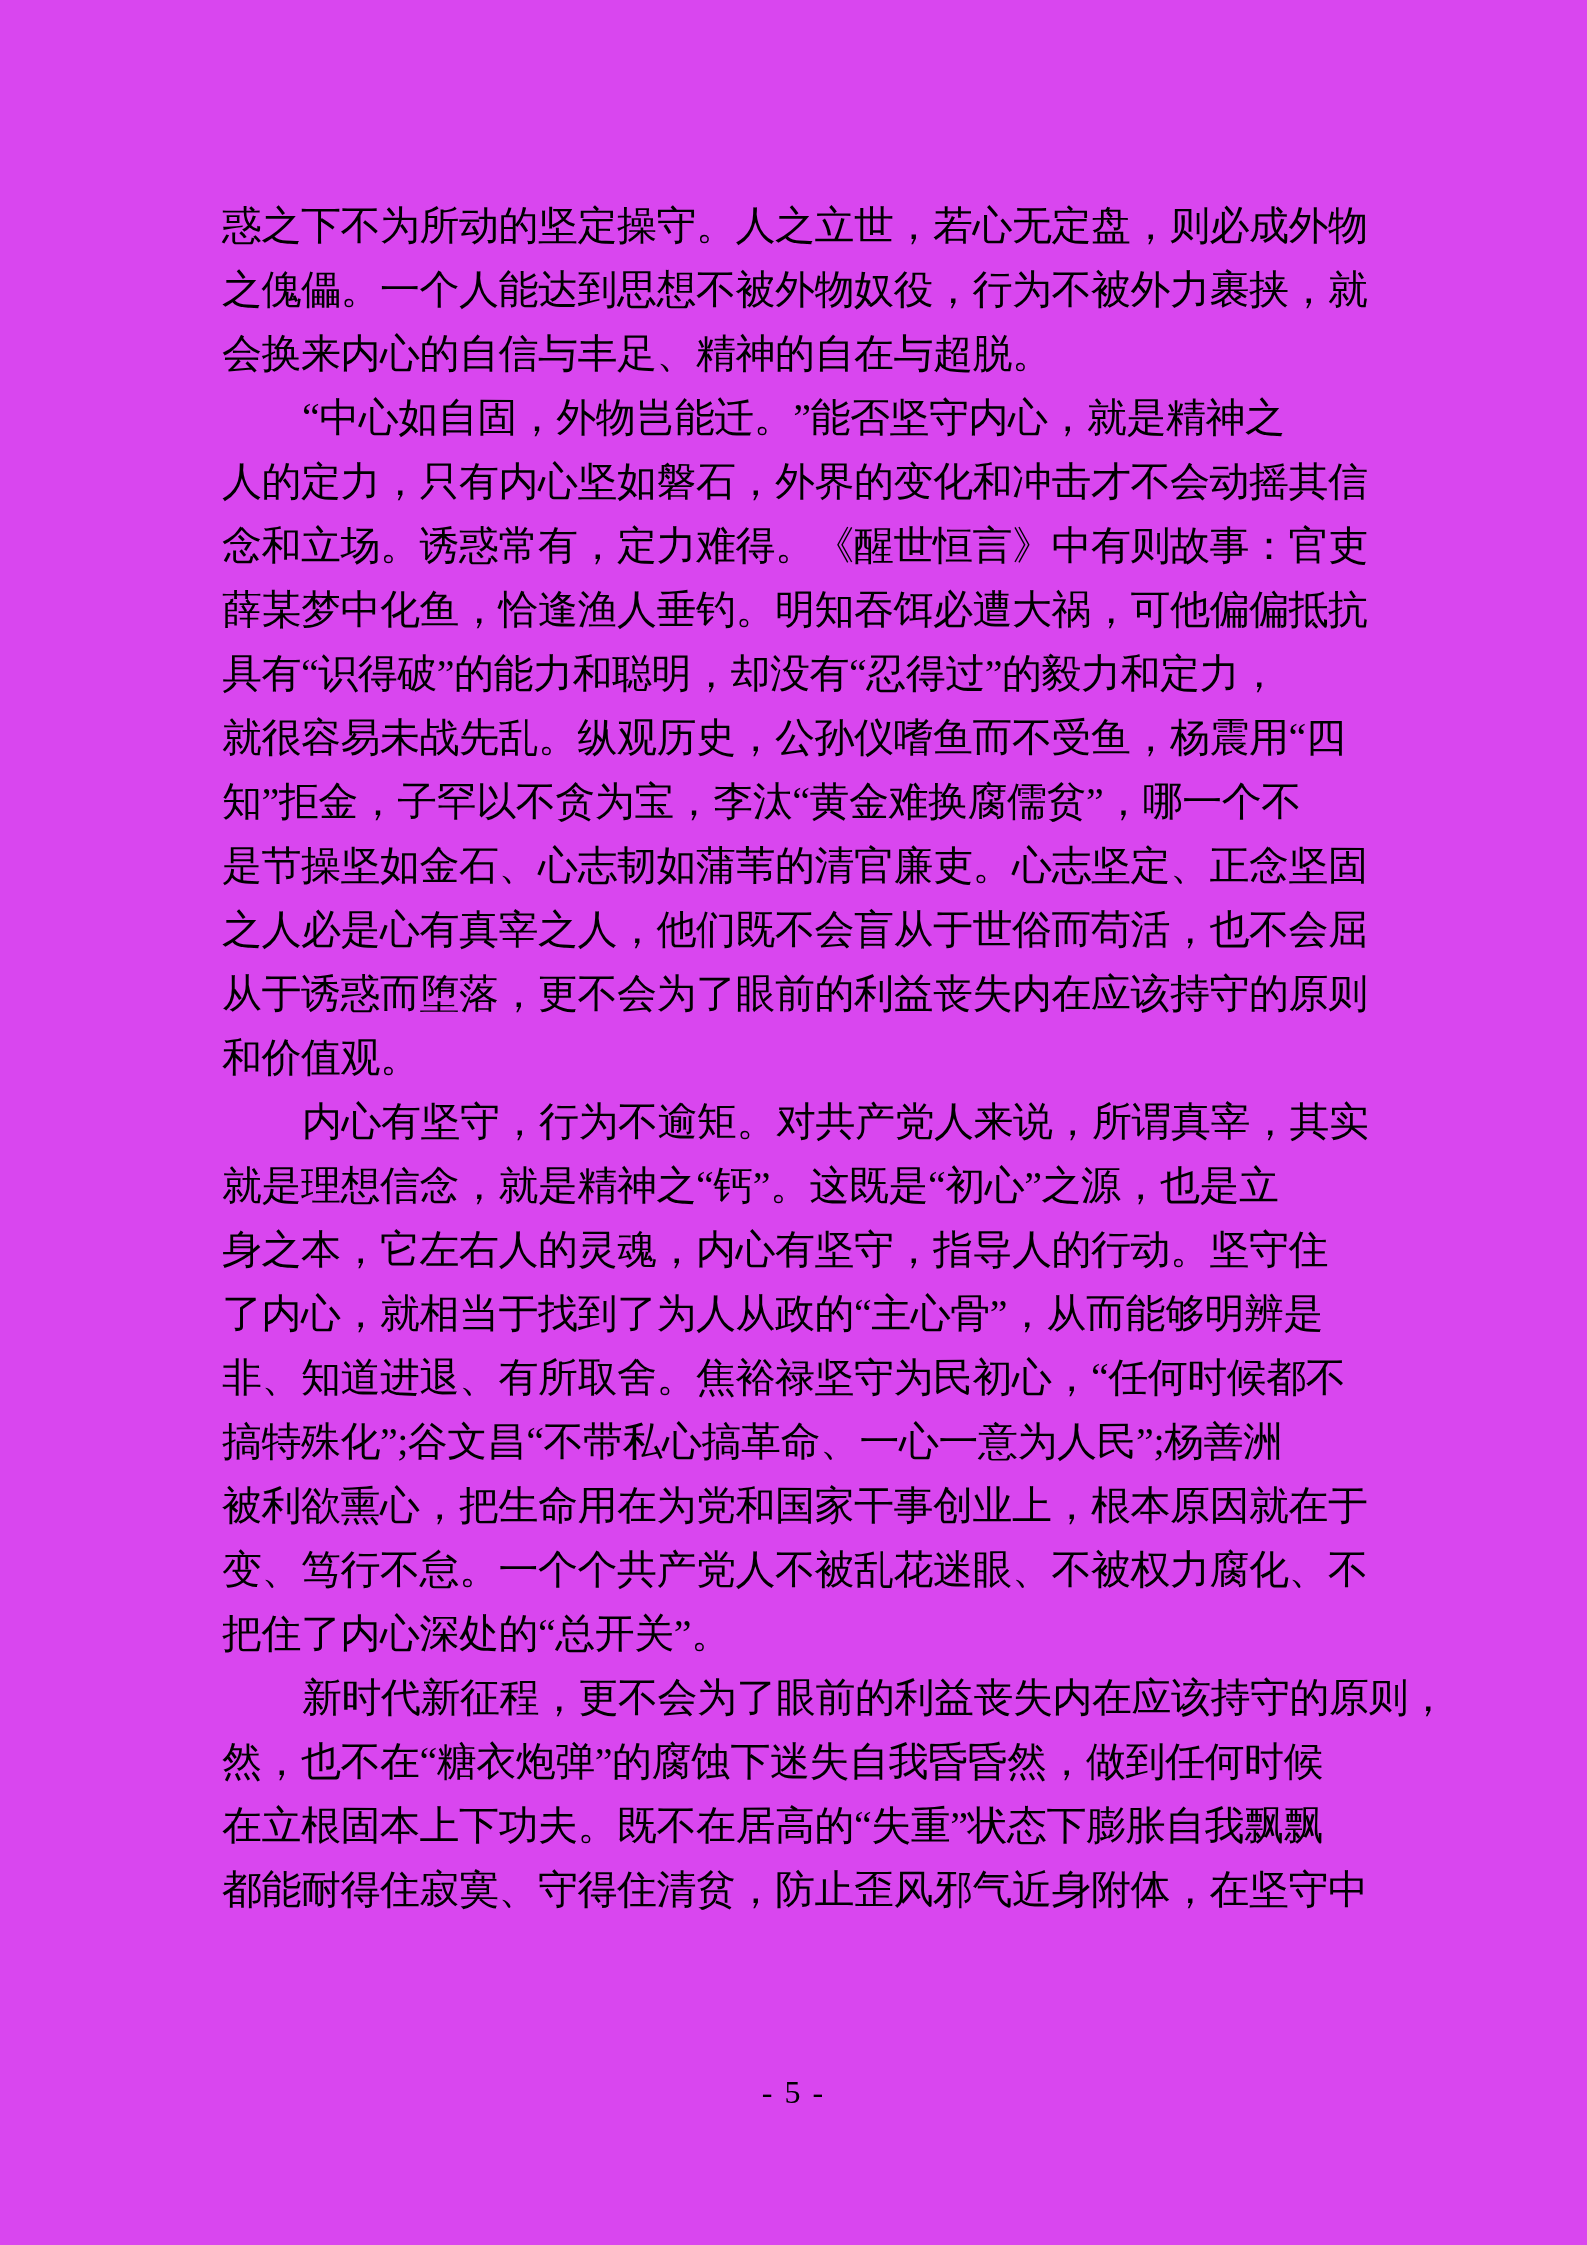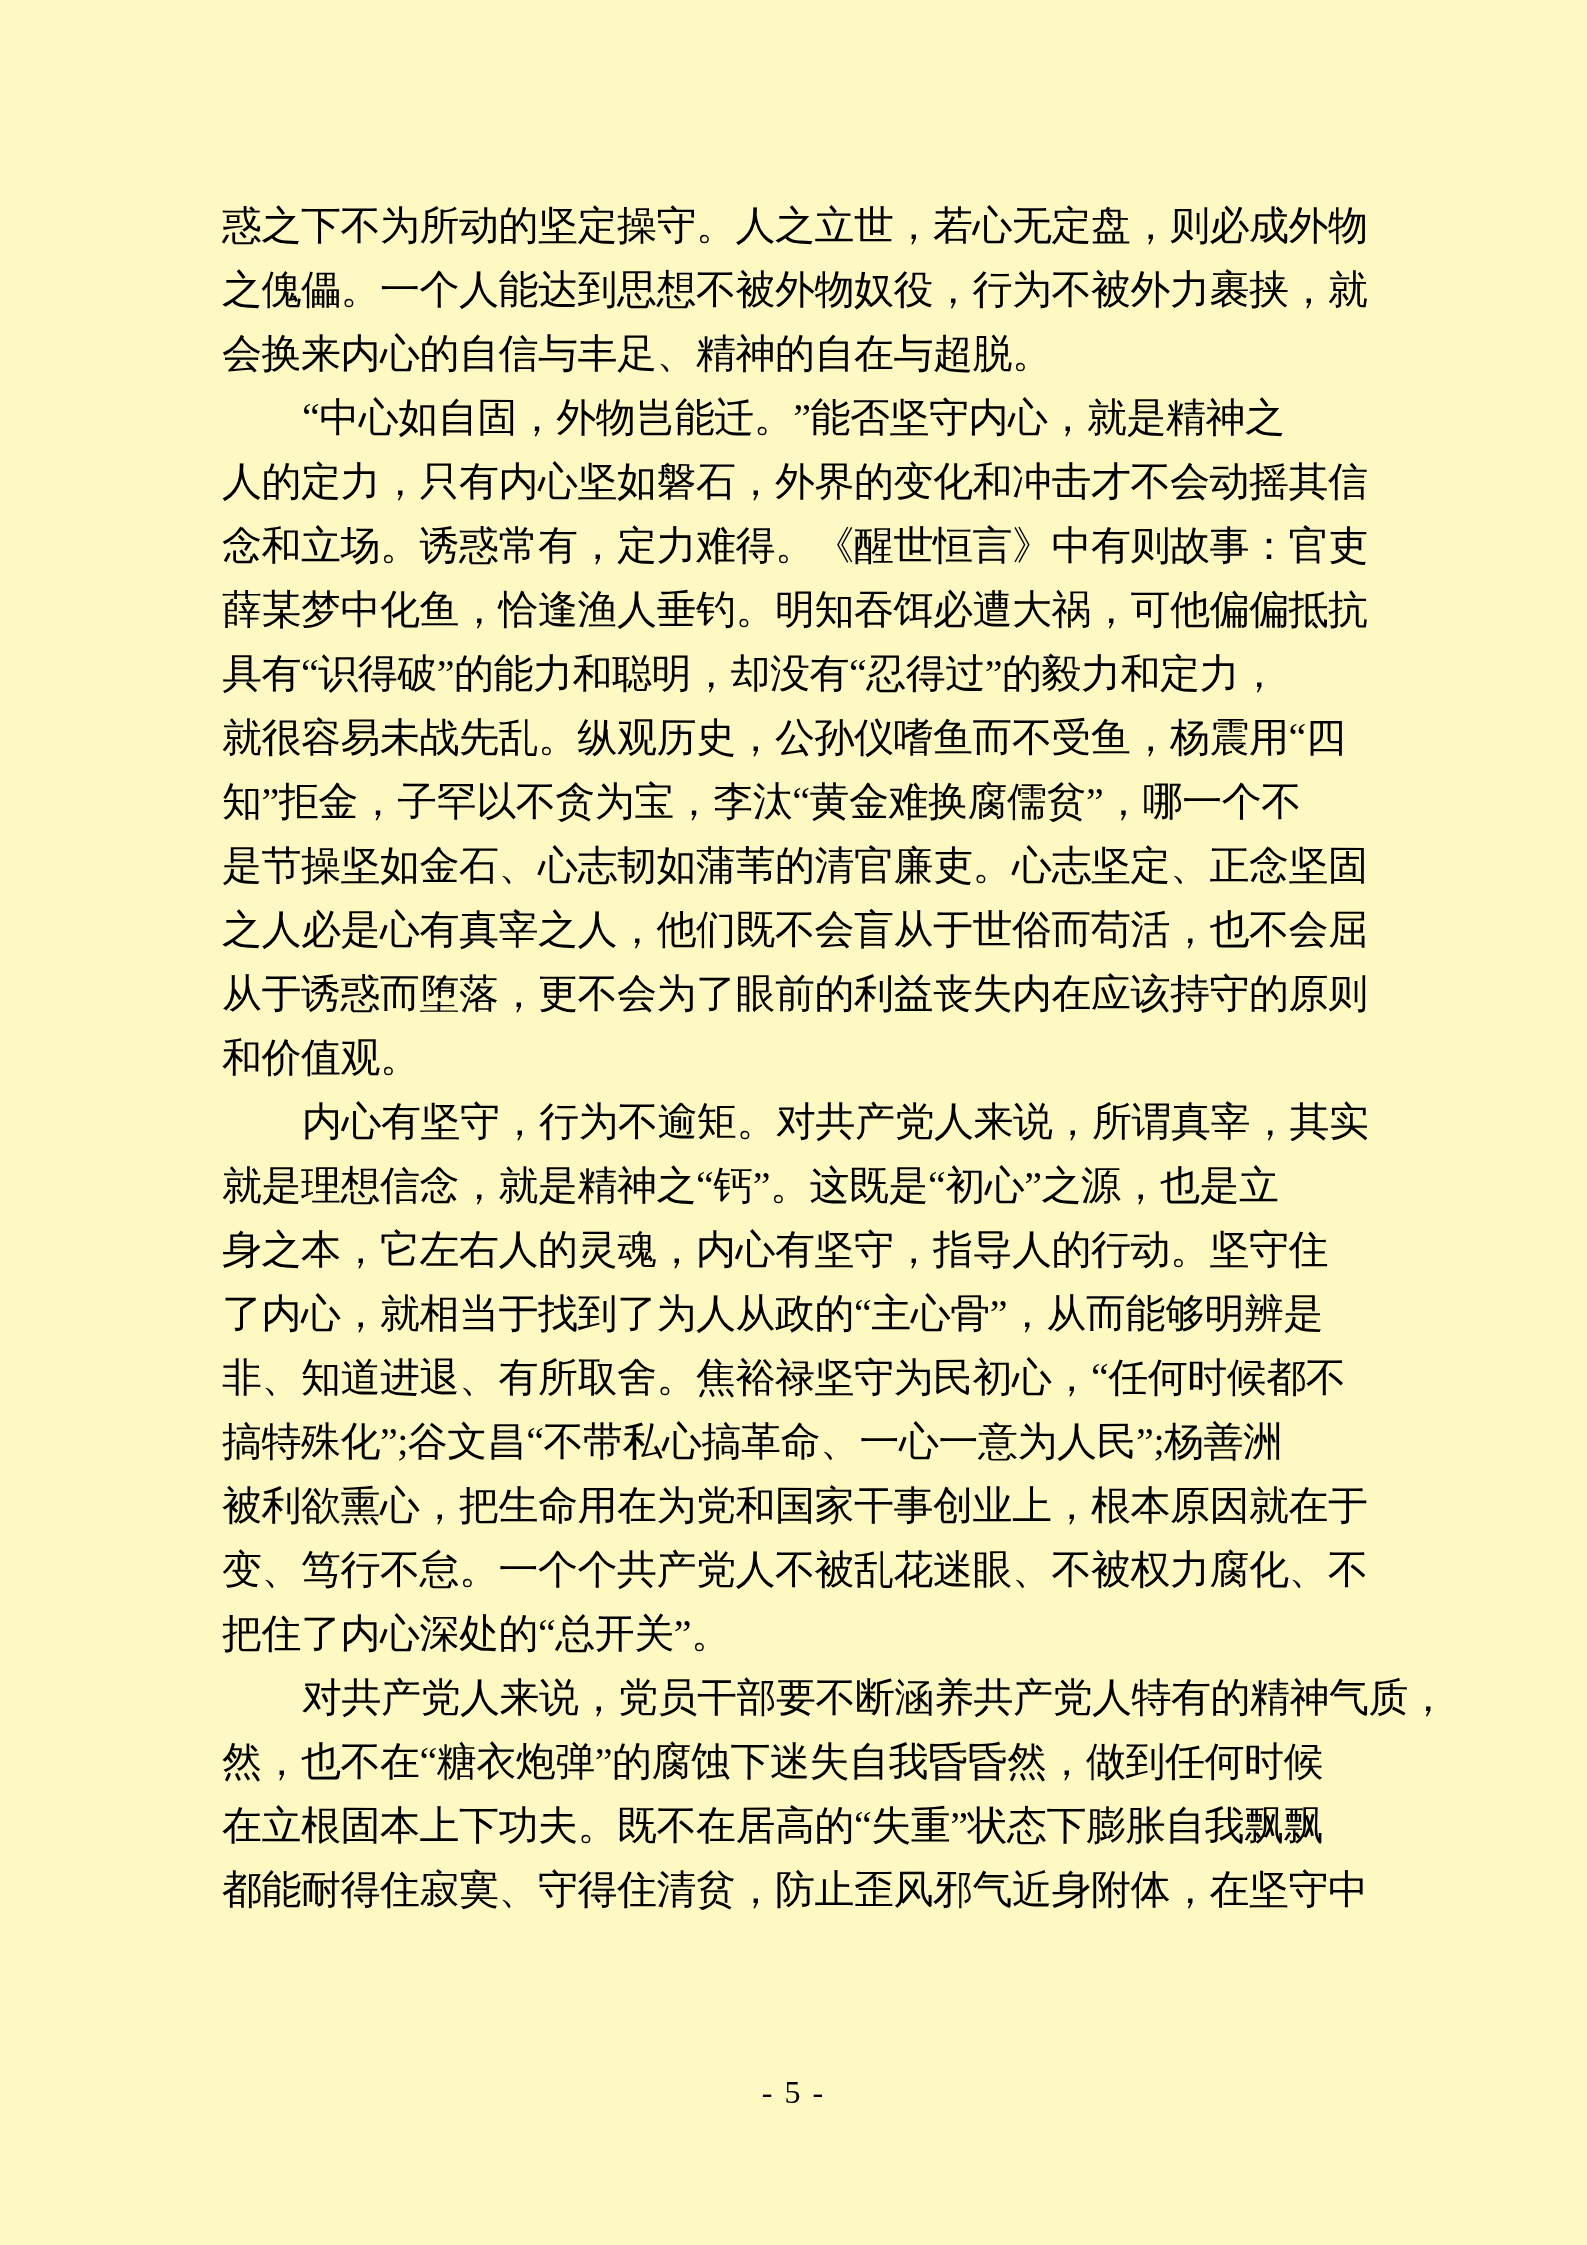--- a/index.html
+++ b/index.html
@@ -14,21 +14,21 @@
     color: #000000;
     position: relative;
     overflow: hidden;
   }
   .page {
     position: absolute;
     left: 0;
     top: 0;
     width: 1587px;
     height: 2245px;
-    background: #fef9c3;
+    background: #d946ef;
   }
   .content {
     position: absolute;
     left: 222px;
     top: 194px;
     width: 1155px;
   }
   .paragraph {
     margin: 0;
     padding: 0;
@@ -86,21 +86,21 @@
         <div class="line">就是理想信念，就是精神之“钙”。这既是“初心”之源，也是立</div>
         <div class="line">身之本，它左右人的灵魂，内心有坚守，指导人的行动。坚守住</div>
         <div class="line">了内心，就相当于找到了为人从政的“主心骨”，从而能够明辨是</div>
         <div class="line">非、知道进退、有所取舍。焦裕禄坚守为民初心，“任何时候都不</div>
         <div class="line">搞特殊化”;谷文昌“不带私心搞革命、一心一意为人民”;杨善洲</div>
         <div class="line">被利欲熏心，把生命用在为党和国家干事创业上，根本原因就在于</div>
         <div class="line">变、笃行不怠。一个个共产党人不被乱花迷眼、不被权力腐化、不</div>
         <div class="line">把住了内心深处的“总开关”。</div>
       </div>
       <div class="paragraph">
-        <div class="line indent">对共产党人来说，党员干部要不断涵养共产党人特有的精神气质，</div>
+        <div class="line indent">新时代新征程，更不会为了眼前的利益丧失内在应该持守的原则，</div>
         <div class="line">然，也不在“糖衣炮弹”的腐蚀下迷失自我昏昏然，做到任何时候</div>
         <div class="line">在立根固本上下功夫。既不在居高的“失重”状态下膨胀自我飘飘</div>
         <div class="line">都能耐得住寂寞、守得住清贫，防止歪风邪气近身附体，在坚守中</div>
       </div>
     </main>
   <footer class="footer">
     <span class="page-number">- 5 -</span>
   </footer>
 </div>
 

